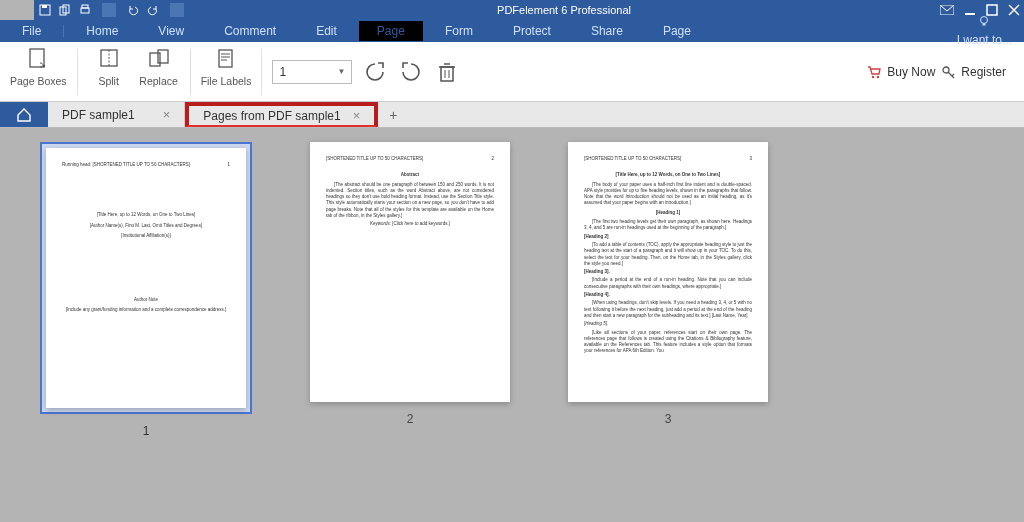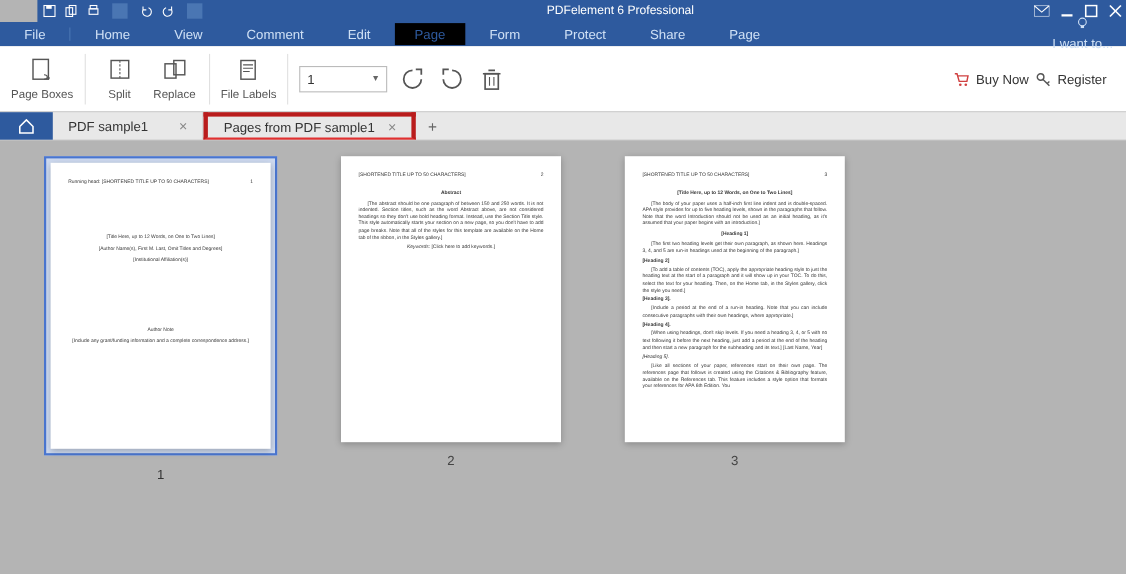--- a/index.html
+++ b/index.html
@@ -15,21 +15,21 @@
 .menu-bar { height: 22px; background: #2e5a9e; display: flex; align-items: center; color: #cfe0f5; font-size: 12px; padding: 0 4px; gap: 4px; }
 .menu-bar .menu-item { padding: 3px 18px; cursor: pointer; }
 .menu-bar .menu-item.active { background: #000000; color: #2e5a9e; }
 .menu-bar .menu-sep { width: 1px; height: 12px; background: #4a76b3; }
 .menu-bar .spacer { flex: 1; }
 .menu-bar .iwant { display: flex; align-items: center; gap: 6px; color: #cfe0f5; font-size: 12px; cursor: pointer; padding-right:8px;flex-direction:column;}
 
 .ribbon { height: 60px; background: #fff; display: flex; align-items: center; padding: 0 10px; gap: 10px; border-bottom: 1px solid #ccc; }
 .ribbon .grp { display: flex; gap: 8px; align-items: center; }
 .ribbon .rsep { width: 1px; height: 46px; background: #e0e0e0; }
-.ribbon .rbtn { display: flex; flex-direction: column; align-items: center; justify-content: center; min-width: 42px; height: 52px; cursor: pointer; color: #555; font-size: 10.5px; gap: 3px;}
+.ribbon .rbtn { display: flex; flex-direction: column; align-items: center; min-width: 42px; height: 52px; cursor: pointer; color: #555; font-size: 10.5px; gap: 3px;}
 .ribbon .rbtn .icn { width: 26px; height: 26px; display:flex; align-items:center; justify-content:center;}
 .ribbon .page-num { width: 80px; height: 24px; border: 1px solid #bbb; background: #fff; font-size: 12px; padding: 0 6px; display: flex; align-items: center; justify-content: space-between; color:#333;}
 .ribbon .page-num .dd { font-size: 8px; color: #666; }
 .ribbon .circ-btn { width: 26px; height: 26px; display:flex; align-items:center; justify-content:center; cursor:pointer; color:#555;}
 .ribbon .spacer { flex: 1; }
 .ribbon .side-links { display: flex; gap: 6px; padding-right: 8px;}
 .ribbon .side-link { display: flex; align-items: center; gap: 6px; font-size: 12px; color: #333; cursor: pointer;}
 
 .tab-bar { height: 26px; background: #e8e8e8; display: flex; align-items: stretch; border-bottom: 1px solid #bbb;}
 .tab-bar .home-tab { width: 48px; background: #2e5a9e; display: flex; align-items: center; justify-content: center; cursor: pointer;}

